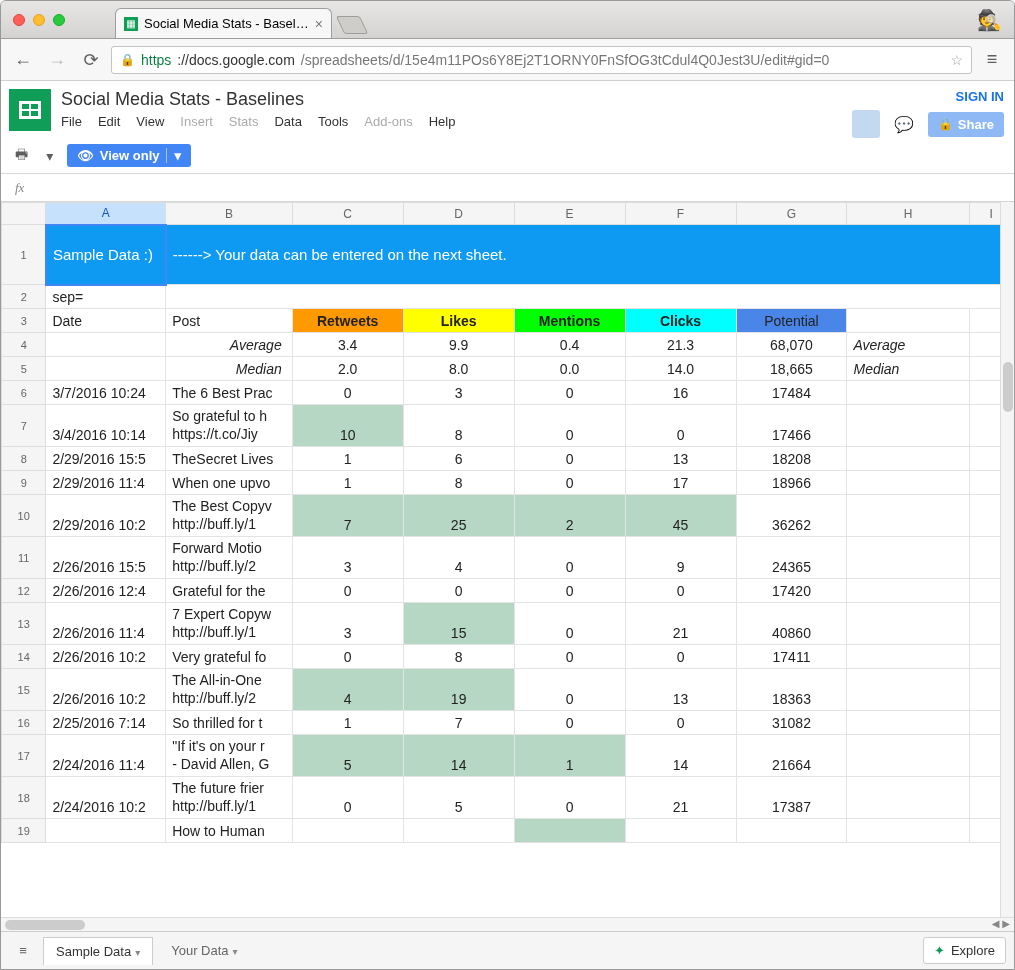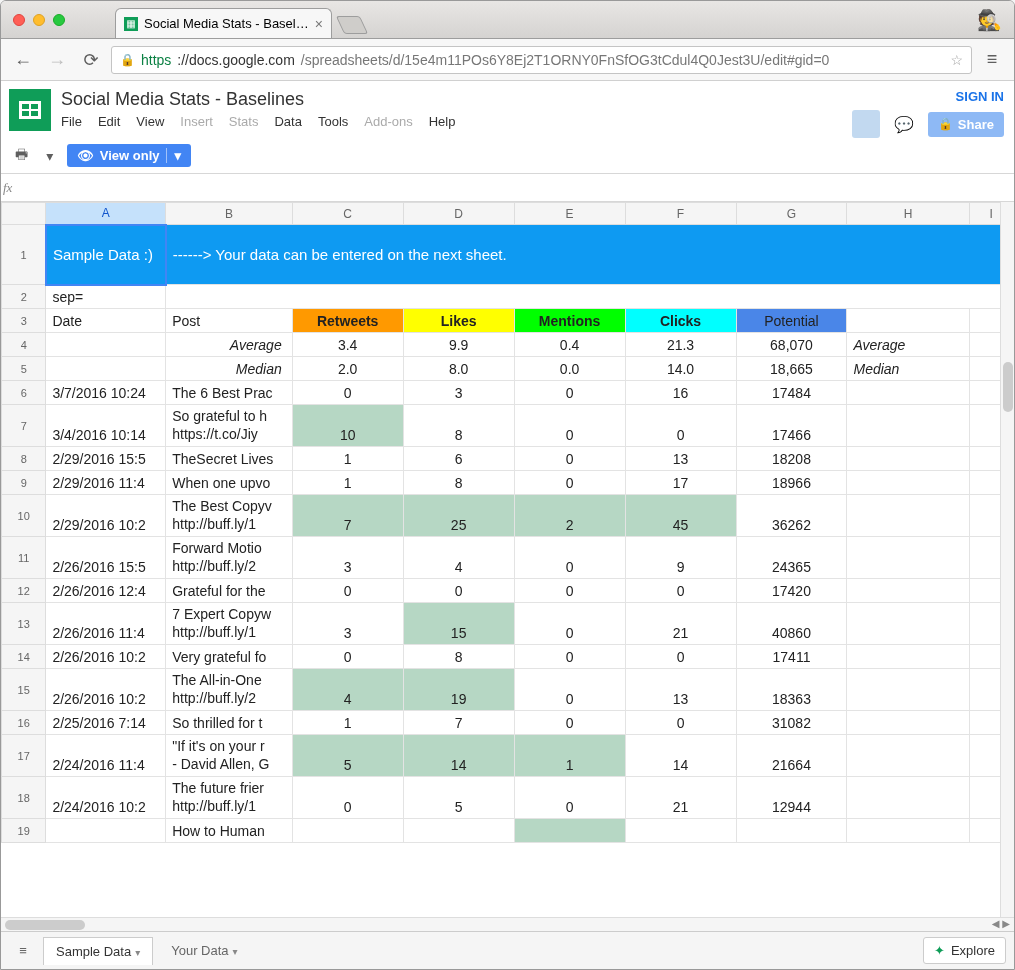--- a/index.html
+++ b/index.html
@@ -46,21 +46,21 @@
 .share-btn { background: #8eb9f5; color: #fff; padding: 5px 10px; border-radius: 3px; font-size: 13px; font-weight: bold; display: flex; align-items: center; gap: 5px; }
 .share-btn .lockicon { font-size: 12px; }
 
 
 .toolbar { height: 36px; border-bottom: 1px solid #d7d7d7; display: flex; align-items: center; padding: 0 10px; gap: 10px; color: #5f5f5f; }
 .tool-icon { font-size: 14px; padding: 4px; }
 .viewonly { background: #4285f4; color: #fff; border-radius: 3px; padding: 4px 10px; display: flex; align-items: center; gap: 6px; font-size: 13px; font-weight: bold; }
 .viewonly .caret { border-left: 1px solid rgba(255,255,255,0.5); padding-left: 8px; }
 
 
-.formulabar { height: 28px; border-bottom: 1px solid #d7d7d7; display: flex; align-items: center; padding: 0 2px; gap: 14px; color: #777; font-size: 13px; }
+.formulabar { height: 28px; border-bottom: 1px solid #d7d7d7; display: flex; align-items: center; padding: 0 14px; gap: 14px; color: #777; font-size: 13px; }
 .fx { font-style: italic; font-family: serif; color: #888; width: 20px; }
 
 
 .sheet-wrap { flex: 1; overflow: hidden; position: relative; }
 table.sheet { border-collapse: collapse; width: 100%; table-layout: fixed; }
 .colhead th { background: #f5f5f5; border: 1px solid #ddd; font-weight: normal; color: #666; font-size: 12px; height: 22px; }
 .colhead th.sel { background: #c5e1fb; border-bottom: 2px solid #4285f4; color: #1155cc; }
 td.rownum { background: #f5f5f5; border: 1px solid #ddd; text-align: center; color: #666; font-size: 11px; width: 40px; }
 td.cell { border: 1px solid #e3e3e3; padding: 3px 6px; font-size: 14px; color: #222; overflow: hidden; text-overflow: clip; white-space: nowrap; height: 24px; vertical-align: middle; }
 td.cell.center { text-align: center; }
@@ -406,21 +406,21 @@
             <td class="cell "></td>
           </tr>
           <tr class="tall">
             <td class="rownum">18</td>
             <td class="cell ">2/24/2016 10:2</td>
             <td class="cell multi">The future frier<br>http://buff.ly/1</td>
             <td class="cell center">0</td>
             <td class="cell center">5</td>
             <td class="cell center">0</td>
             <td class="cell center">21</td>
-            <td class="cell center">12944</td>
+            <td class="cell center">17387</td>
             <td class="cell "></td>
             <td class="cell "></td>
           </tr>
           <tr>
             <td class="rownum">19</td>
             <td class="cell "></td>
             <td class="cell ">How to Human</td>
             <td class="cell center"></td>
             <td class="cell center"></td>
             <td class="cell center hl"></td>

